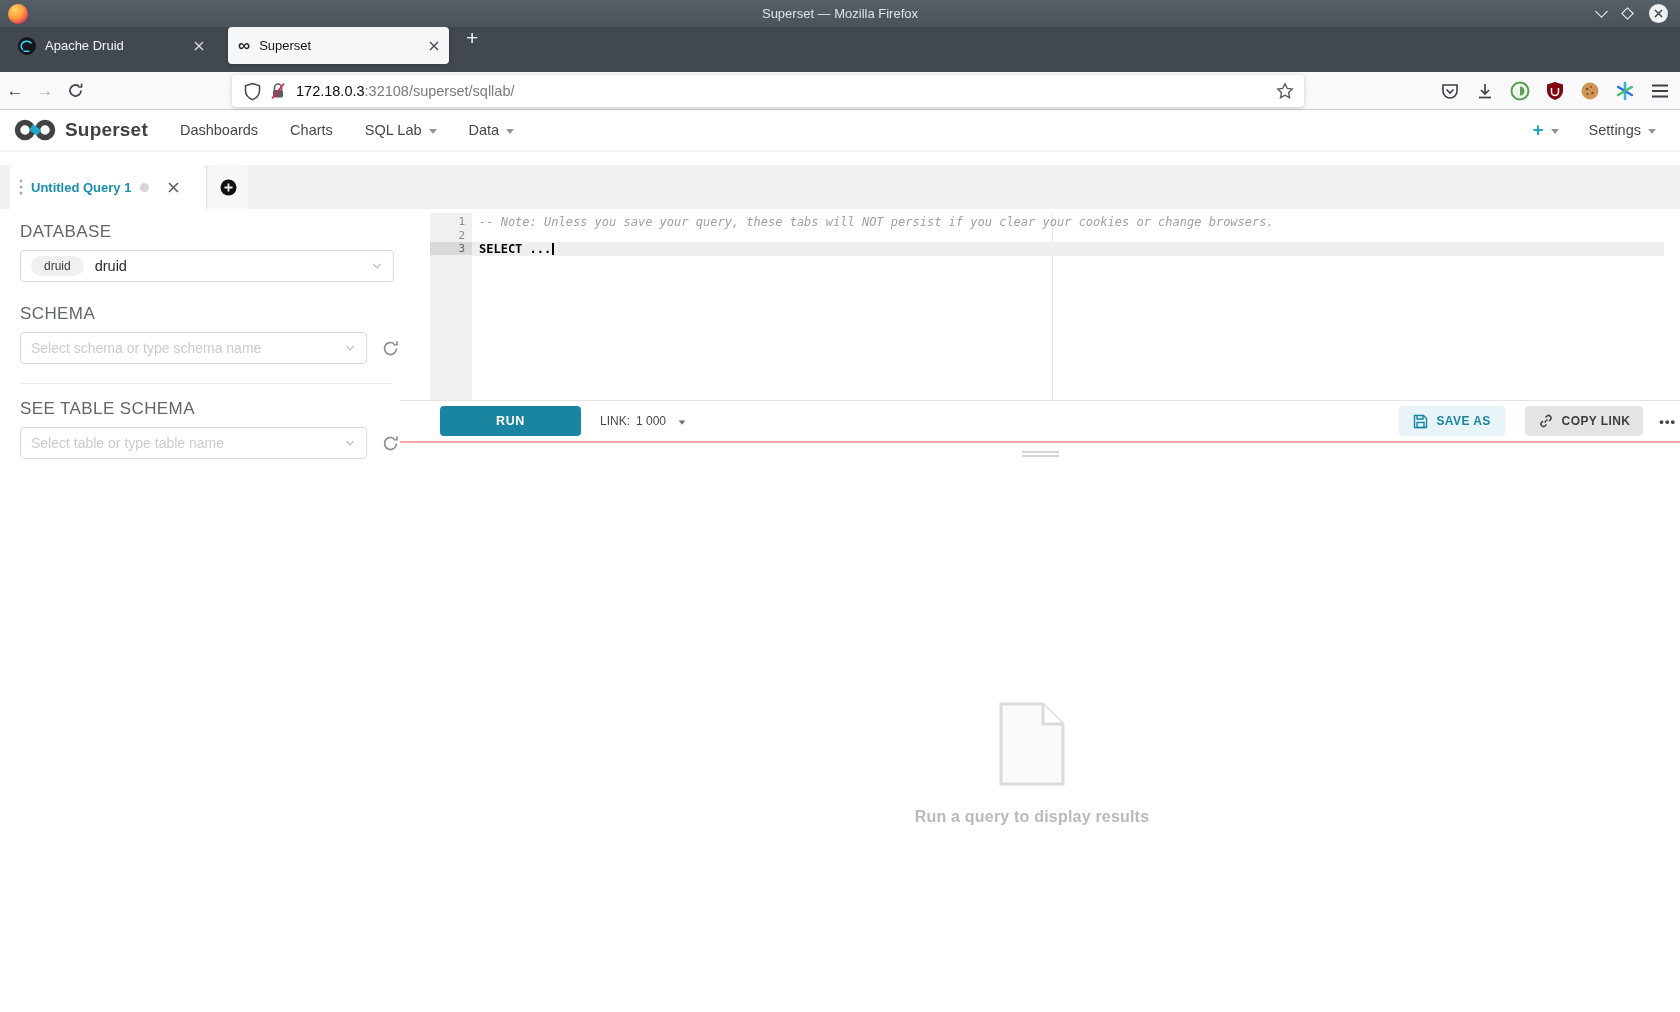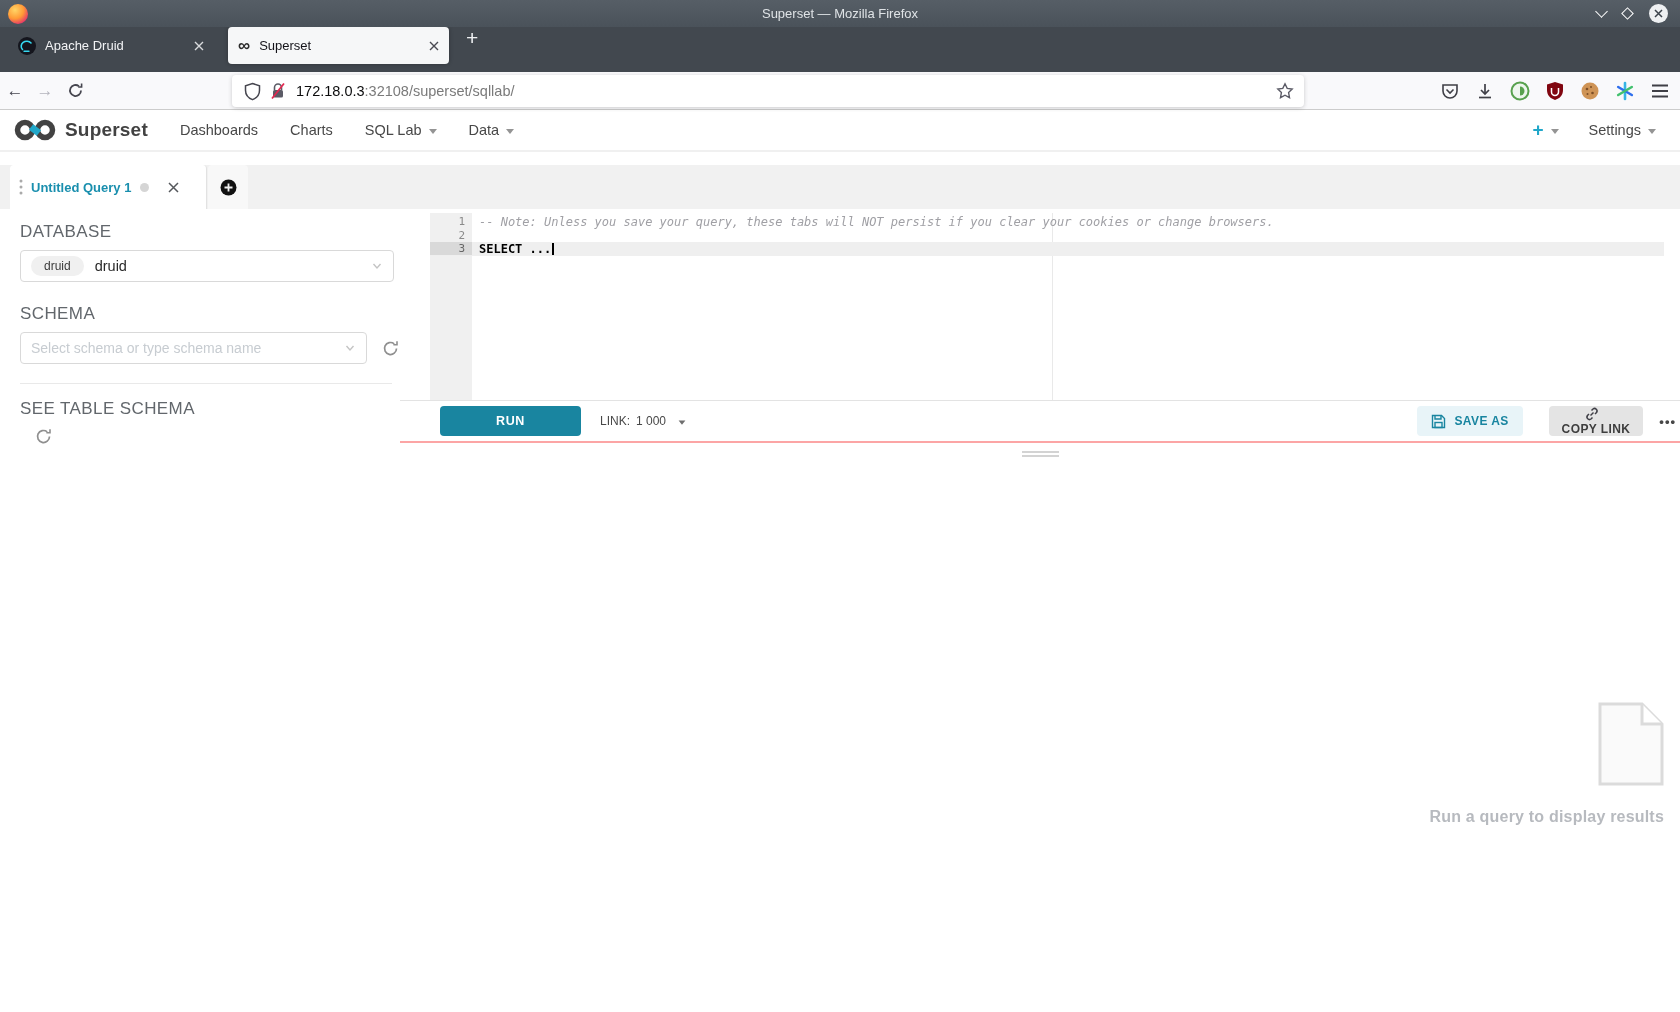--- a/index.html
+++ b/index.html
@@ -111,33 +111,33 @@
   .limit { display:flex; align-items:center; margin-left:19px; }
   .limit .ll { font-size:12px; color:#484848; }
   .limit .lv { font-size:12px; color:#484848; margin-left:6px; }
   .limit .caret { border-top-color:#6e6e6e; margin-left:12px; transform:scale(.85); }
   .tspacer { flex:1; }
   .saveas { height:30px; border-radius:4px; background:#e8f4f8; color:#1985a0; font-size:12px;
             font-weight:bold; letter-spacing:.4px; display:flex; align-items:center; padding:0 14px; }
   .saveas svg { margin-right:8px; }
   .copylink { height:30px; border-radius:4px; background:#e4e4e4; color:#3e3e3e; font-size:12px;
               font-weight:bold; letter-spacing:.4px; display:flex; align-items:center; padding:0 13px;
-              margin-left:26px;flex-direction:column; }
+              margin-left:20px; }
   .copylink svg { margin-right:8px; }
   .morebtn { margin-left:16px; color:#484848; font-size:13px; font-weight:bold; letter-spacing:1px; }
 
   
   .south { position:absolute; top:234px; left:0; right:0; bottom:0; }
   .drag-handle { width:37px; margin:8px auto 0; }
   .drag-handle div { height:2px; background:#d3d3d3; margin-bottom:2px; }
   .rtabs { display:flex; gap:37px; margin:13px 16px 0 31px; border-bottom:1px solid #e8e8e8;
            padding-left:10px; }
   .rtab { font-size:12px; letter-spacing:.4px; color:#484848; padding-bottom:11px; }
   .rtab.active { font-weight:bold; border-bottom:2px solid #20a7c9; margin-bottom:-1px; }
-  .empty { position:absolute; left:0; right:16px; top:259px; text-align:right; }
+  .empty { position:absolute; left:0; right:16px; top:259px; text-align:center; }
   .empty-text { margin-top:18px; font-size:16px; font-weight:600; color:#b7babf; letter-spacing:.2px; }
 </style>
 </head>
 <body>
 
 <div id="app">
 
   <div class="titlebar">
     <div class="ff-logo"></div>
     <div class="win-title">Superset — Mozilla Firefox</div>
@@ -349,20 +349,28 @@
             <path d="M15.5 9.5 a6 6 0 1 1 -2.3-4.7" stroke="#8f8f8f" stroke-width="1.7"></path>
             <path d="M16 2.2 v3.6 h-3.6" stroke="#8f8f8f" stroke-width="1.6"></path>
           </svg>
         </span>
       </div>
 
       <hr class="sdivider">
 
       <div class="flabel">SEE TABLE SCHEMA</div>
       <div class="selrow">
+        <div class="sel sm">
+          <input placeholder="Select table or type table name" style="">
+          <span class="chev">
+            <svg width="12" height="12" viewBox="0 0 12 12" fill="none" stroke="#c4c4c4" stroke-width="1.4">
+                <polyline points="2.5,4 6,8 9.5,4"></polyline>
+              </svg>
+          </span>
+        </div>
         <span class="refresh">
           <svg width="19" height="19" viewBox="0 0 19 19" fill="none">
             <path d="M15.5 9.5 a6 6 0 1 1 -2.3-4.7" stroke="#8f8f8f" stroke-width="1.7"></path>
             <path d="M16 2.2 v3.6 h-3.6" stroke="#8f8f8f" stroke-width="1.6"></path>
           </svg>
         </span>
       </div>
     </div>
 
     <div class="main">

